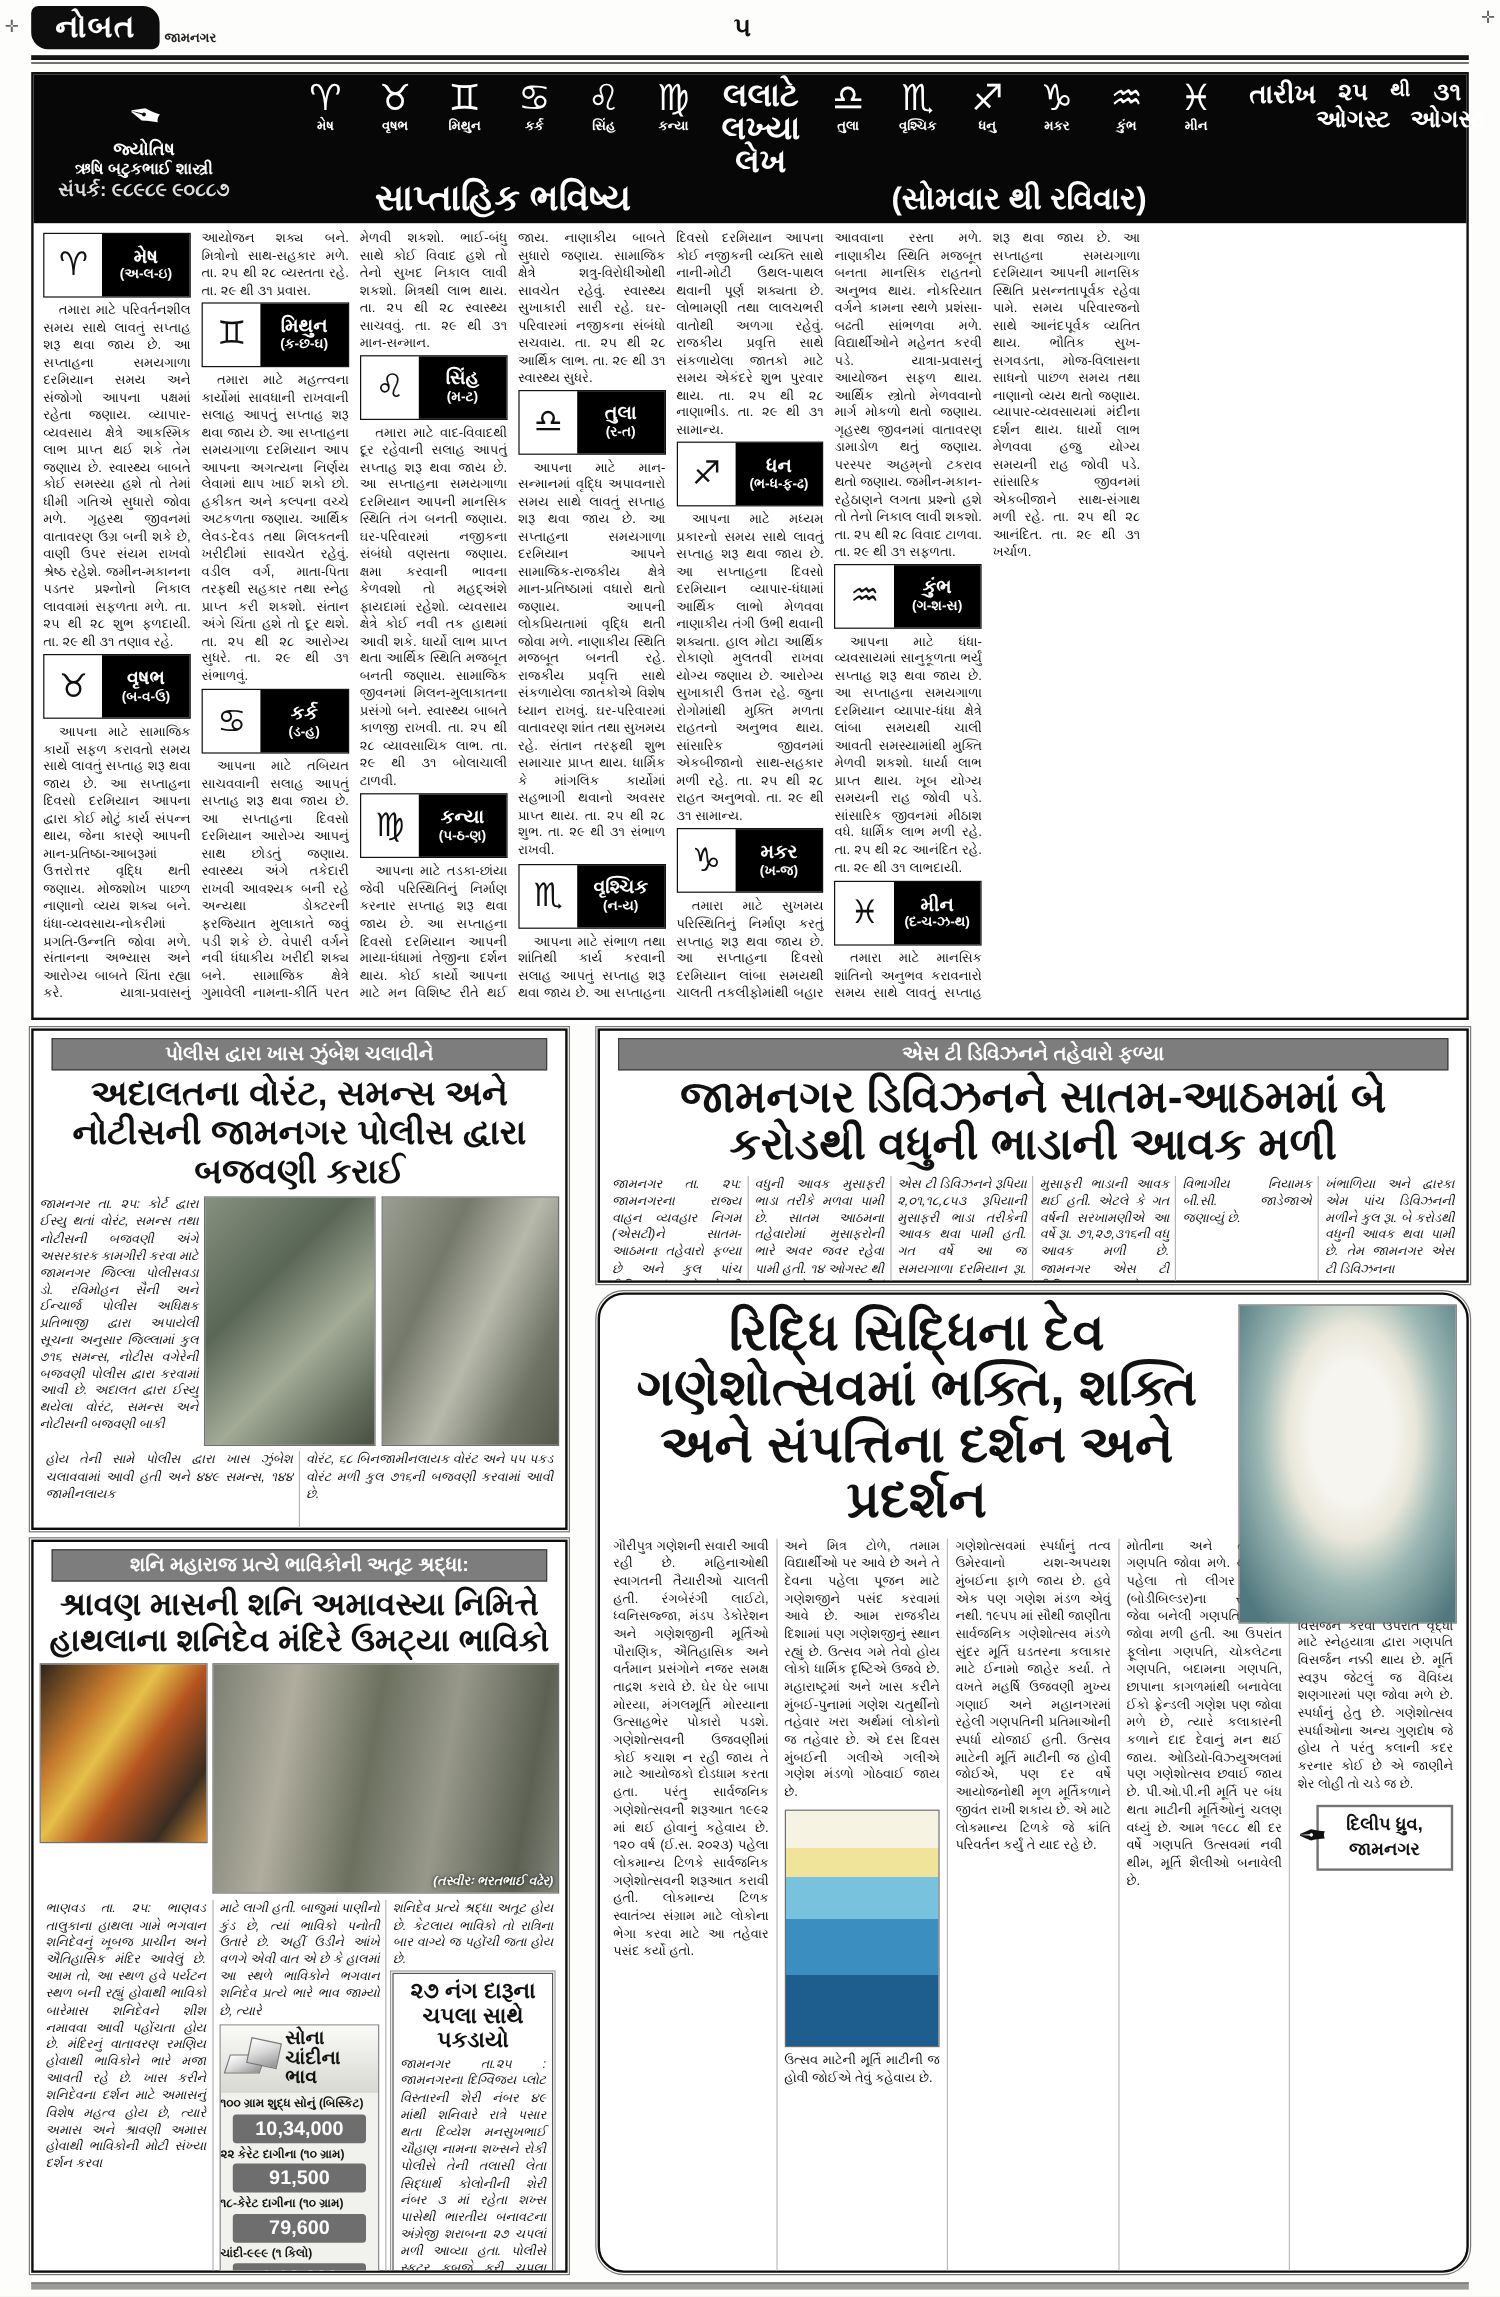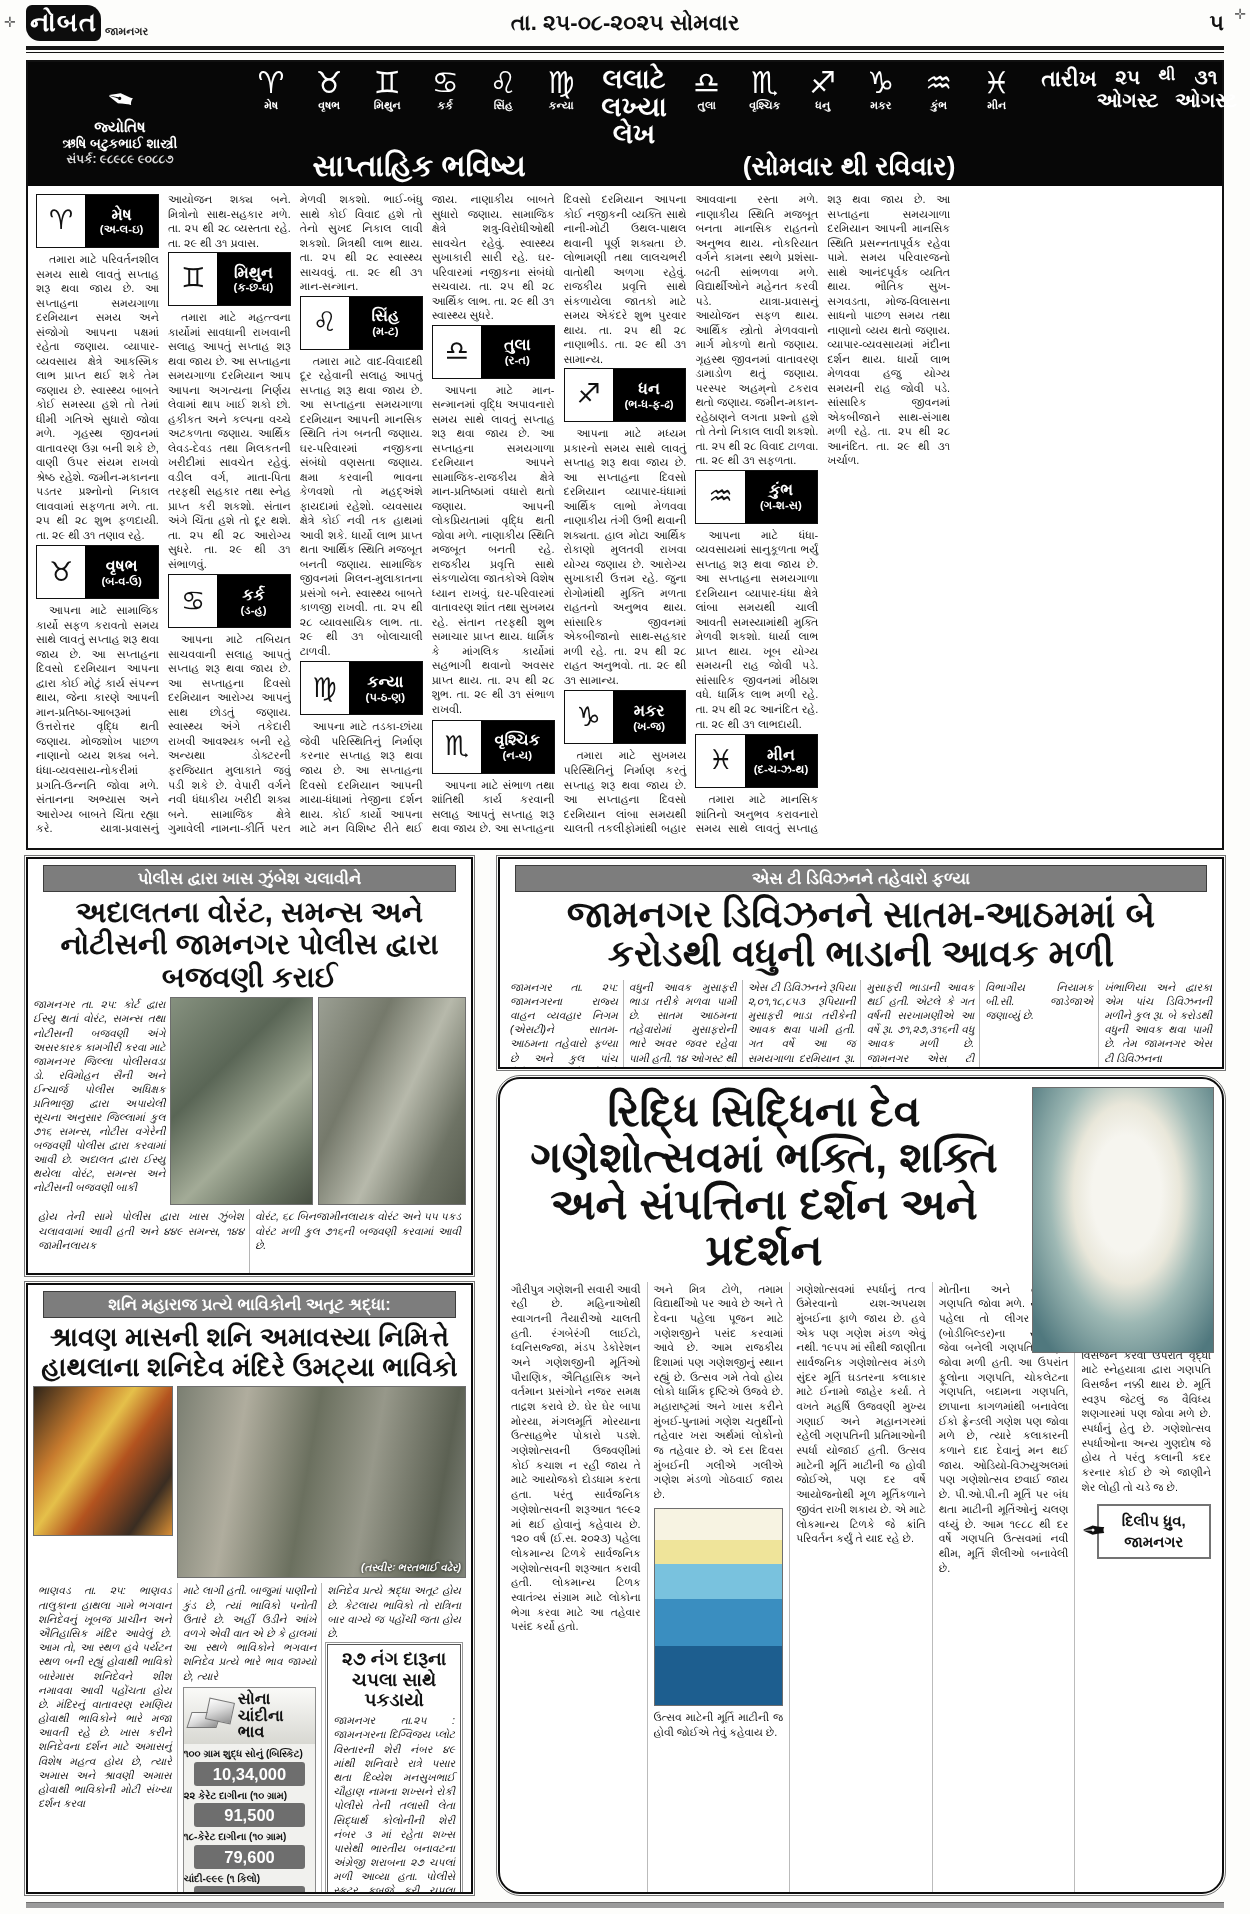--- a/index.html
+++ b/index.html
@@ -6,35 +6,35 @@
   html,body { background:#e8e8e4; }
   body { font-family:"Liberation Sans","DejaVu Sans",sans-serif; }
   #page { position:relative; width:1250px; height:1914px; background:#fdfdfb; color:#111;
           margin:0 auto; overflow:hidden; }
   .cross { position:absolute; color:#666; font-size:14px; }
 
   
   #masthead { display:flex; align-items:center; height:46px; padding:0 26px; }
   #logo-lockup { display:flex; align-items:flex-end; gap:4px; width:300px; }
   #logo-badge { background:#0d0d0d; color:#fff; font-weight:bold; font-size:26px;
-                padding:2px 4px 3px; border-radius:6px 14px 6px 14px; letter-spacing:1px; }
+                padding:2px 20px 3px; border-radius:6px 14px 6px 14px; letter-spacing:1px; }
   #logo-sub { font-size:11px; font-weight:bold; color:#222; padding-bottom:3px; }
   #date-line { flex:1; text-align:center; font-size:22px; font-weight:bold; }
   #page-no { width:300px; text-align:right; font-size:22px; font-weight:bold; }
   #rule2 { margin:0 26px; border-top:4px solid #151515; }
   #rule2 div { margin-top:2px; border-top:1.5px solid #151515; }
 
   
   #horo { margin:7px 26px 0; border:2px solid #111; background:#fff; }
   #horo-banner { display:flex; background:#070707; color:#fff; height:124px; padding:4px 8px; }
   #astro { width:168px; display:flex; flex-direction:column; align-items:center; justify-content:center; }
   #quill { font-size:34px; transform:scaleX(-1) rotate(-15deg); line-height:1; }
   #astro b { font-size:15px; margin-top:2px; }
   #astro .nm { font-size:13.5px; font-weight:bold; }
-  #astro .ct { font-size:12px; font-weight:bold; color:#ddd; }
+  #astro .ct { font-size:16px; font-weight:bold; color:#ddd; }
   #banner-mid { flex:1; display:flex; flex-direction:column; }
   .icons-row { display:flex; align-items:flex-start; justify-content:center; gap:6px; }
   .zi { display:flex; flex-direction:column; align-items:center; width:52px; }
   .zi i { font-style:normal; font-size:30px; line-height:1.1; }
   .zi em { font-style:normal; font-size:11px; font-weight:bold; }
   #title-stack { text-align:center; font-weight:bold; font-size:27px; line-height:1.02; padding:0 8px; }
   #banner-sub { display:flex; justify-content:space-around; align-items:center; flex:1; }
   #banner-sub .s1 { font-size:30px; font-weight:bold; }
   #banner-sub .s2 { font-size:26px; font-weight:bold; }
   #date-box { width:150px; text-align:center; font-weight:bold; display:flex; flex-direction:row; justify-content:center; }
@@ -123,21 +123,20 @@
 
 <div id="page">
   <span class="cross" style="left:4px;top:14px">✛</span>
   <span class="cross" style="right:4px;top:6px">✛</span>
 
   <div id="masthead">
     <div id="logo-lockup">
       <span id="logo-badge">નોબત</span>
       <span id="logo-sub">જામનગર</span>
     </div>
-    <div id="date-line">તા. ૨૫-૦૮-૨૦૨૫ સોમવાર</div>
     <div id="page-no">૫</div>
   </div>
   <div id="rule2">
       <div></div>
     </div>
 
   <div id="horo">
     <div id="horo-banner">
       <div id="astro">
         <span id="quill">✒</span>

